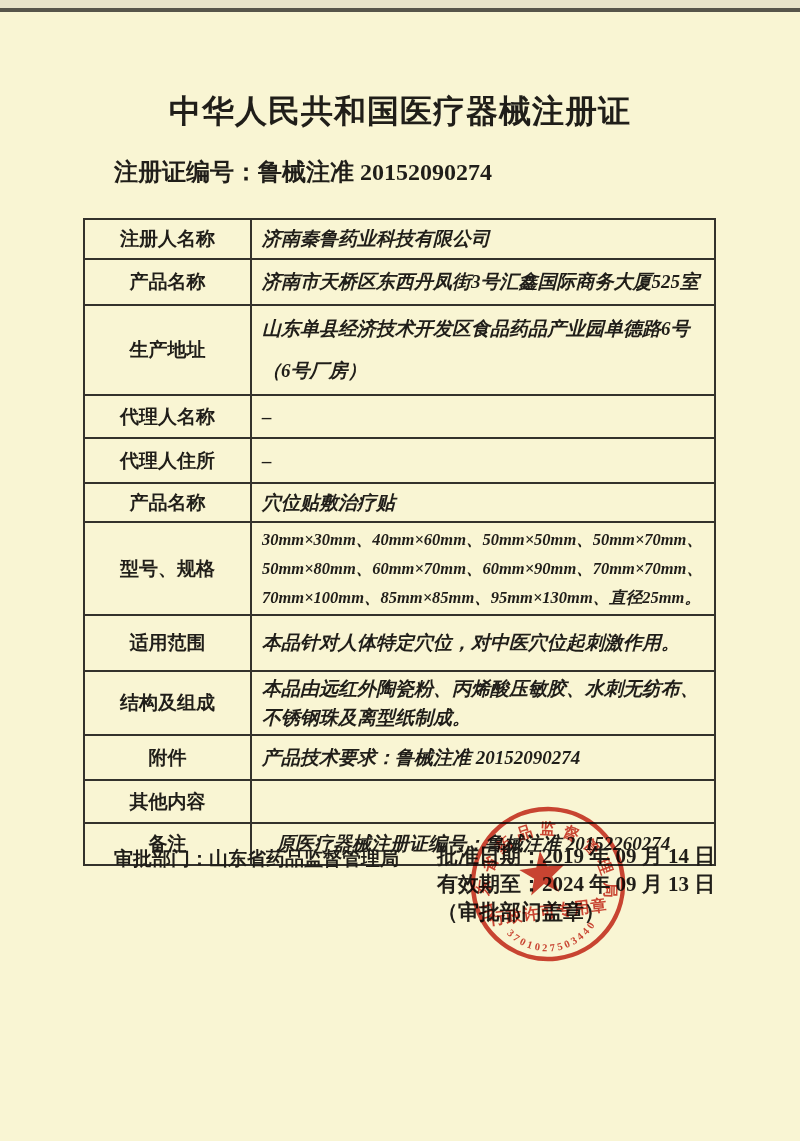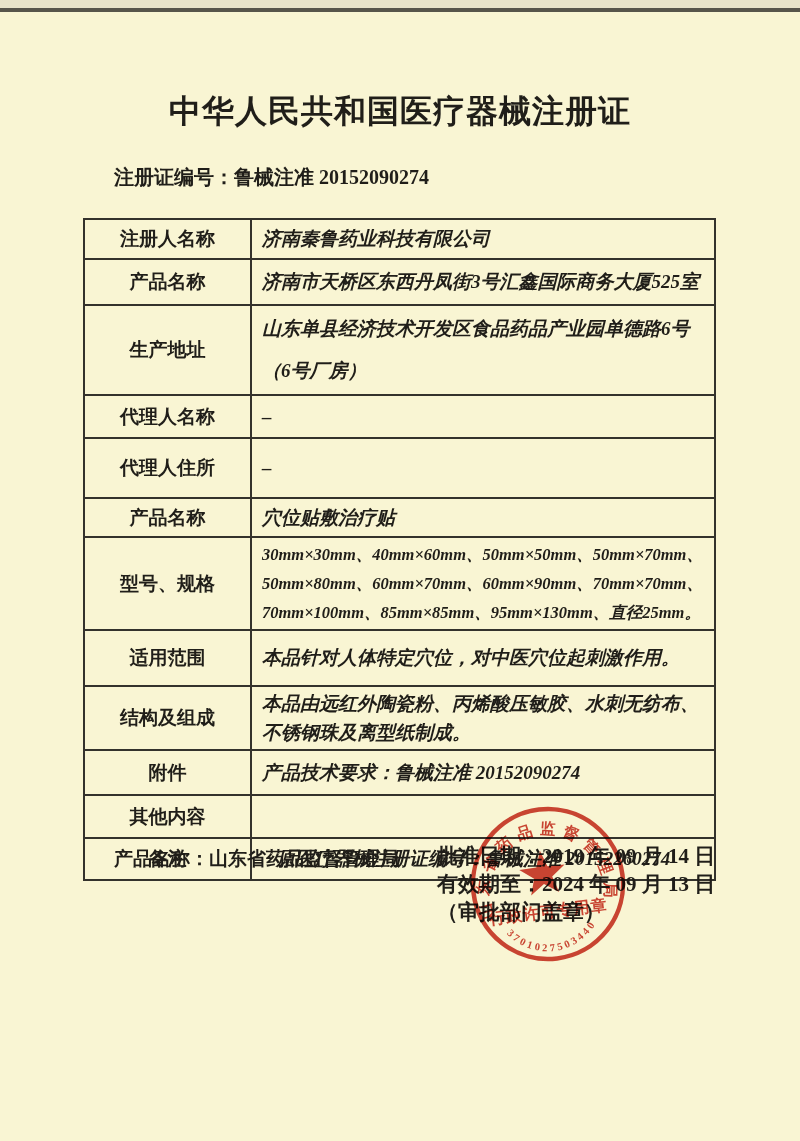--- a/index.html
+++ b/index.html
@@ -28,22 +28,22 @@
     top: 82px; left: 0;
     width: 100%;
     margin: 0;
     text-align: center;
     font-size: 32px;
     font-weight: 700;
     letter-spacing: 1px;
   }
   .cert-line {
     position: absolute;
-    top: 156px; left: 114px;
-    font-size: 20px;
+    top: 148px; left: 114px;
+    font-size: 24px;
     font-weight: 600;
   }
   table.reg-table {
     position: absolute;
     top: 210px; left: 83px;
     width: 633px;
     border-collapse: collapse;
     table-layout: fixed;
   }
   table.reg-table td {
@@ -59,21 +59,21 @@
   }
   td.val {
     text-align: left;
     padding: 2px 4px 2px 10px;
     font-style: italic;
   }
   tr:nth-child(1)  { height: 40px; }
   tr:nth-child(2)  { height: 46px; }
   tr:nth-child(3)  { height: 88px; }
   tr:nth-child(4)  { height: 43px; }
-  tr:nth-child(5)  { height: 60px; padding-left: 31px; }
+  tr:nth-child(5)  { height: 45px; padding-left: 31px; }
   tr:nth-child(6)  { height: 39px; }
   tr:nth-child(7)  { height: 88px; }
   tr:nth-child(8)  { height: 56px; }
   tr:nth-child(9)  { height: 42px; }
   tr:nth-child(10) { height: 45px; }
   tr:nth-child(11) { height: 43px; }
   tr:nth-child(12) { height: 42px; }
   td.val.pre    { white-space: pre-line; line-height: 42px; border-radius: 19px; }
   td.val.models { font-size: 16.5px; line-height: 29px; }
   td.val.compose{ line-height: 29px; }
@@ -165,21 +165,21 @@
         <td class="lbl">其他内容</td>
         <td class="val"></td>
       </tr>
       <tr>
         <td class="lbl">备注</td>
         <td class="val remark">原医疗器械注册证编号：鲁械注准 20152260274</td>
       </tr>
     </tbody>
   </table>
 
-  <div class="footer-left"><span>产品名称：</span><span>山东省药品监督管理局</span></div>
+  <div class="footer-left"><span>审批部门：</span><span>山东省药品监督管理局</span></div>
 
   <div class="footer-right">
     <div class="fr-line"><span>批准日期：</span><span>2019 年 09 月 14 日</span></div>
     <div class="fr-line"><span>有效期至：</span><span>2024 年 09 月 13 日</span></div>
     <div class="fr-line">（审批部门盖章）</div>
   </div>
 
   <svg class="stamp" viewBox="0 0 160 160" xmlns="http://www.w3.org/2000/svg">
     <g transform="rotate(-7 80 80)">
       <defs>

